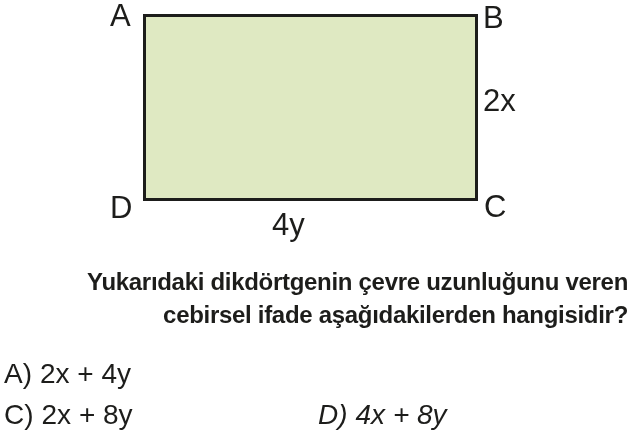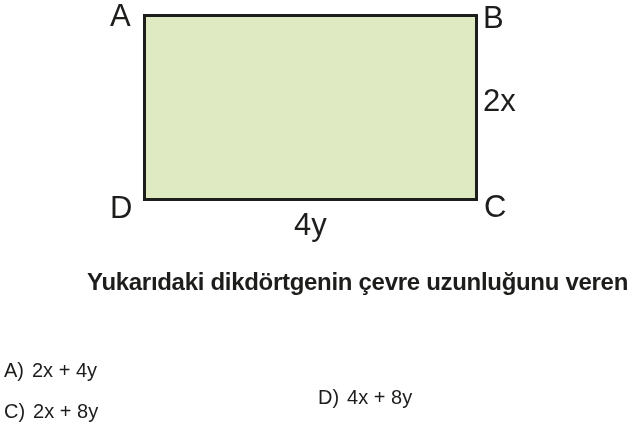--- a/index.html
+++ b/index.html
@@ -34,44 +34,44 @@
     position: absolute;
     font-size: 31px;
     line-height: 1;
     white-space: nowrap;
   }
   .lbl-a { left: 110px; top: 0; }
   .lbl-b { left: 483px; top: 2px; }
   .lbl-d { left: 110px; top: 192px; }
   .lbl-c { left: 484px; top: 191px; }
   .lbl-right  { left: 483px; top: 85px; }
-  .lbl-bottom { left: 294px; top: 209px; }
+  .lbl-bottom { left: 272px; top: 209px; }
   
   .question {
     position: absolute;
     left: 3px; top: 265px;
     width: 625px;
     font-size: 24px;
     font-weight: bold;
     line-height: 33px;
     letter-spacing: -0.3px;
     white-space: nowrap;
     text-align: right;
   }
   
   .option {
     position: absolute;
-    font-size: 20px;
+    font-size: 28px;
     line-height: 1;
     white-space: nowrap;
   }
   .opt-a { left: 4px;   top: 360px; }
   .opt-b { left: 318px; top: 360px; }
   .opt-c { left: 4px;   top: 401px; }
-  .opt-d { left: 318px; top: 387px; }
+  .opt-d { left: 318px; top: 401px; font-style: italic; }
   .option .letter { padding-right: 8px; }
 </style>
 </head>
 <body>
 
 <div class="page">
 
   <div class="diagram">
     <div class="rect-shape" style="background: rgb(223, 233, 194); border-color: rgb(29, 29, 27);"></div>
 
@@ -79,20 +79,21 @@
     <span class="corner-label lbl-b">B</span>
     <span class="corner-label lbl-c">C</span>
     <span class="corner-label lbl-d">D</span>
 
     <span class="side-label lbl-right">2x</span>
     <span class="side-label lbl-bottom">4y</span>
   </div>
 
   <div class="question">
     <div>Yukarıdaki dikdörtgenin çevre uzunluğunu veren</div>
+    <div>cebirsel ifade aşağıdakilerden hangisidir?</div>
   </div>
 
   <div class="option opt-a">
     <span class="letter">A)</span><span>2x + 4y</span>
   </div>
   <div class="option opt-c">
     <span class="letter">C)</span><span>2x + 8y</span>
   </div>
   <div class="option opt-d">
     <span class="letter">D)</span><span>4x + 8y</span>

